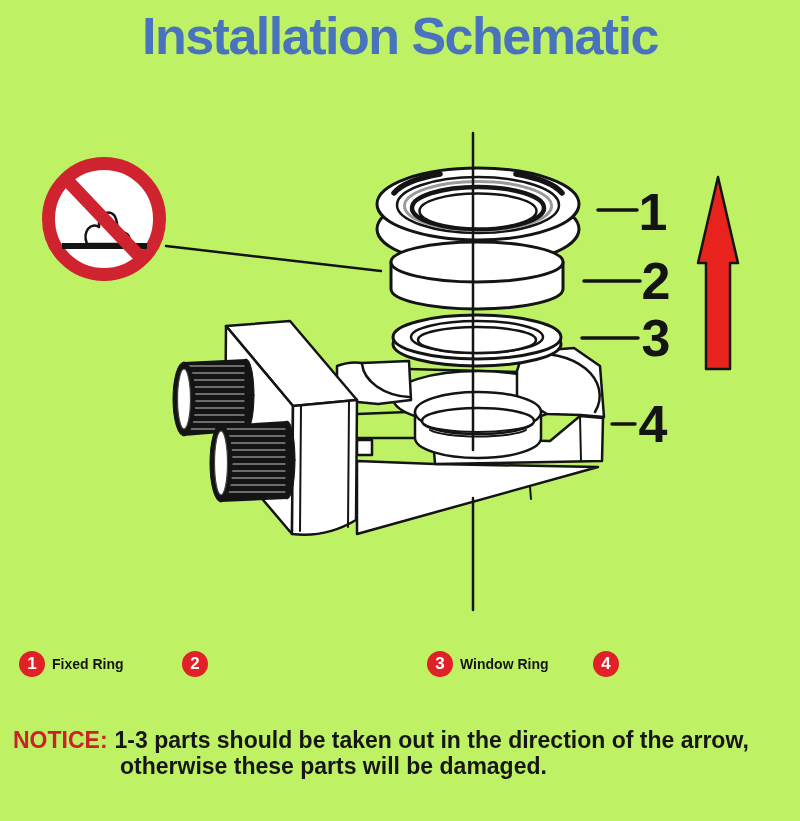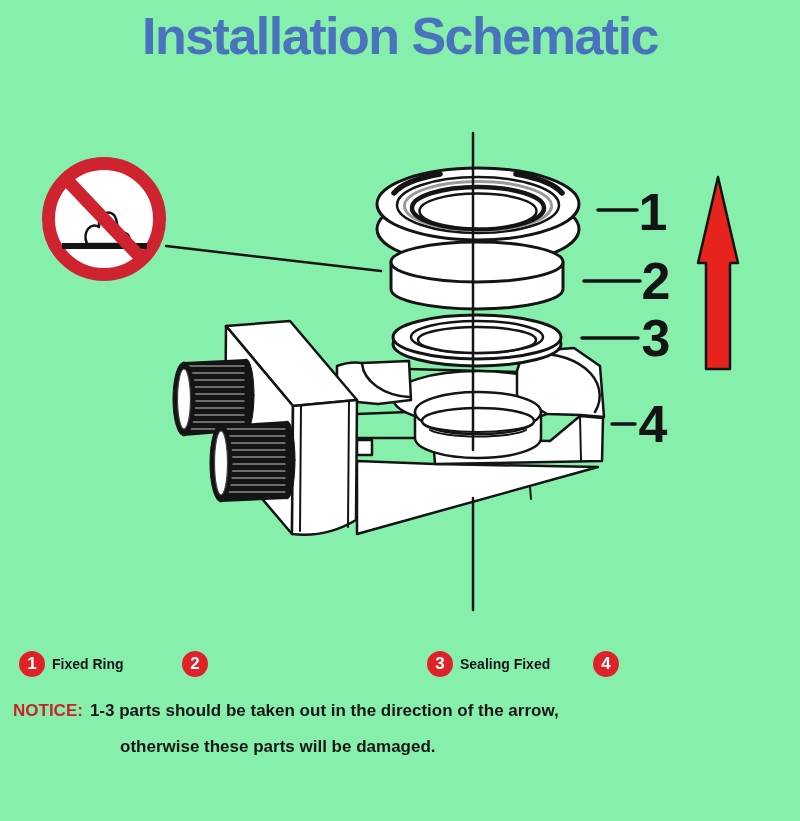--- a/index.html
+++ b/index.html
@@ -1,41 +1,41 @@
 <!DOCTYPE html>
 <html><head>
 <meta charset="utf-8">
 <style>
   html,body{margin:0;padding:0;background:#ffffff;}
   .page{
-    position:relative;width:800px;height:821px;background:#86efac;
+    position:relative;width:800px;height:821px;background:#bef264;
     font-family:"Liberation Sans",sans-serif;overflow:hidden;
   }
   .title{
     position:absolute;top:6px;left:0;width:800px;text-align:center;
     font-size:52px;font-weight:bold;letter-spacing:-1.5px;color:#4a73bd;
     white-space:nowrap;
   }
   .diagram-svg{position:absolute;top:0;left:0;}
   .legend{position:absolute;top:651px;left:0;width:800px;height:30px;}
   .legend-item{position:absolute;top:0;display:flex;align-items:center;gap:7px;}
   .legend-item.p1{left:19px;}
   .legend-item.p2{left:182px;}
   .legend-item.p3{left:427px;}
   .legend-item.p4{left:593px;}
   .badge{
     width:26px;height:26px;border-radius:50%;background:#e02128;color:#ffffff;
     font-size:17px;font-weight:bold;display:flex;align-items:center;justify-content:center;
     flex:0 0 26px;
   }
   .legend-label{font-size:14px;font-weight:600;color:#141414;white-space:nowrap;}
-  .notice{position:absolute;left:13px;top:701px;width:780px;color:#161616;
-    font-size:17px;font-weight:600;line-height:1.15;}
+  .notice{position:absolute;left:13px;top:727px;width:780px;color:#161616;
+    font-size:23px;font-weight:600;line-height:1.15;}
   .notice-label{color:#c9222b;margin-right:7px;}
-  .notice-line2{margin-top:16px;margin-left:107px;}
+  .notice-line2{margin-left:107px;}
 </style>
 </head>
 <body>
 
 <div class="page">
 
   <div class="title">Installation Schematic</div>
 
   <svg class="diagram-svg" width="800" height="645" viewBox="0 0 800 645" fill="none" stroke-linejoin="round" stroke-linecap="round">
 
@@ -147,21 +147,21 @@
   <div class="legend">
     <div class="legend-item p1">
       <span class="badge">1</span>
       <span class="legend-label">Fixed Ring</span>
     </div>
     <div class="legend-item p2">
       <span class="badge">2</span>
     </div>
     <div class="legend-item p3">
       <span class="badge">3</span>
-      <span class="legend-label">Sealing Fixed</span>
+      <span class="legend-label">Window Ring</span>
     </div>
     <div class="legend-item p4">
       <span class="badge">4</span>
     </div>
   </div>
 
   <div class="notice">
     <div class="notice-line1">
       <span class="notice-label">NOTICE:</span><span>1-3 parts should be taken out in the direction of the arrow,</span>
     </div>

